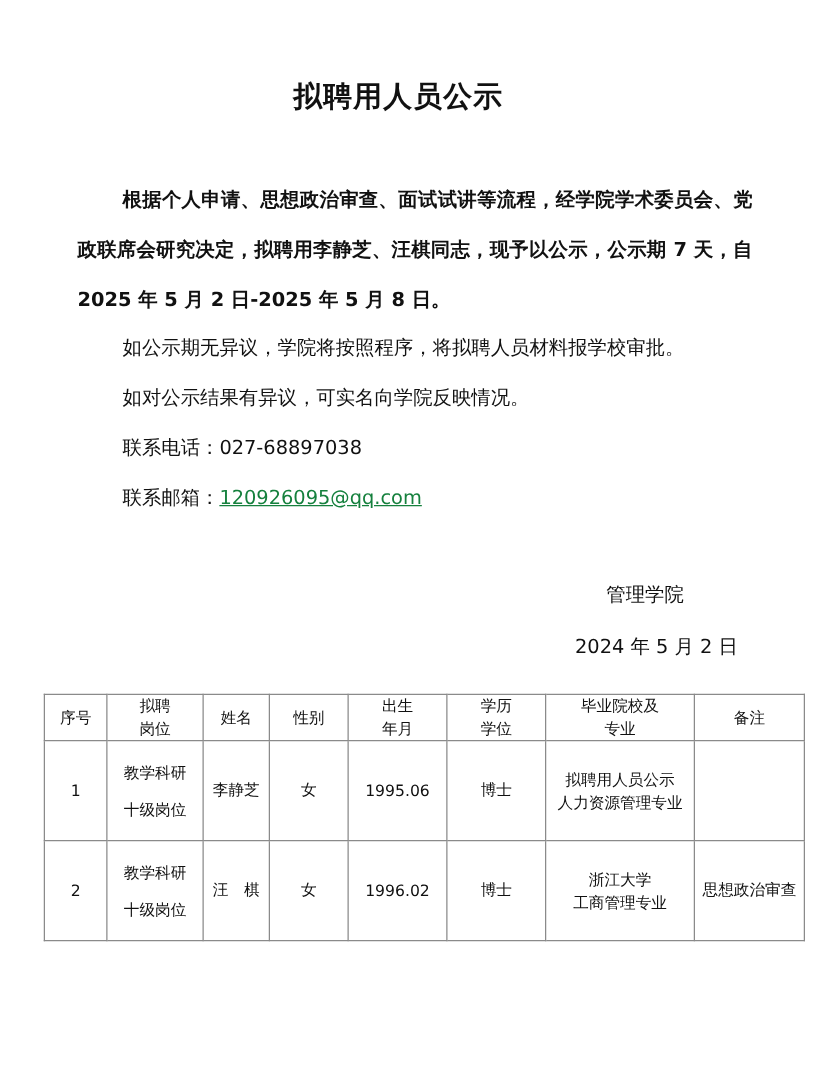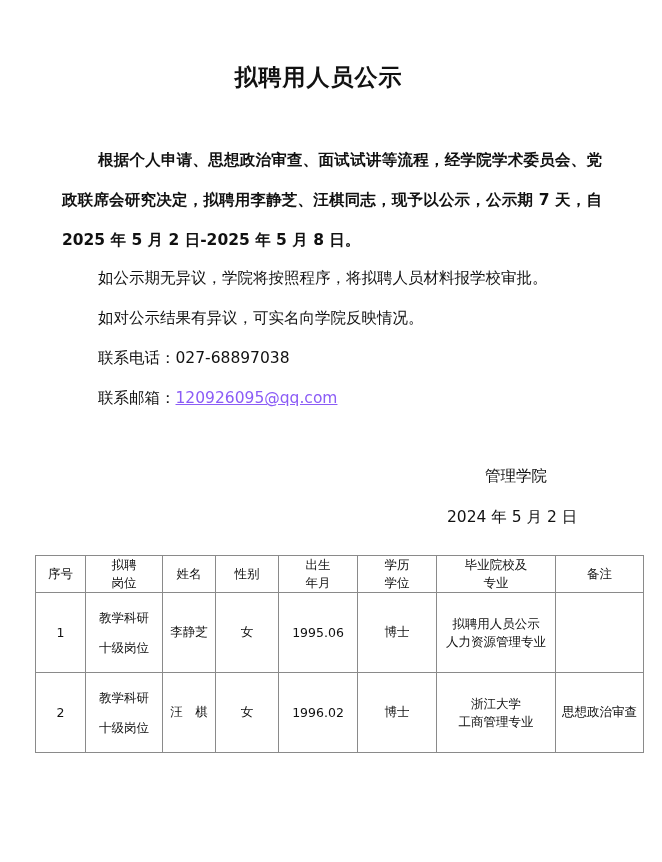--- a/index.html
+++ b/index.html
@@ -7,23 +7,23 @@
          font-family: "DejaVu Sans", "Liberation Sans", sans-serif; color: #111; }
   .title { position: absolute; top: 62px; left: 0; width: 637px; text-align: center;
            font-size: 23px; font-weight: bold; font-family: "DejaVu Serif", serif; letter-spacing: 1px; }
   .para { position: absolute; left: 62px; width: 540px; font-size: 15.5px; line-height: 40px; }
   .p1 { top: 140px; text-indent: 36px; text-align: justify; text-align-last: left; font-weight: bold; }
   .line { position: absolute; left: 98px; font-size: 15.5px; height: 40px; line-height: 40px; white-space: nowrap; }
   .l2 { top: 258px; }
   .l3 { top: 298px; }
   .l4 { top: 338px; }
   .l5 { top: 378px; }
-  .email { color: #8b5cf6; text-decoration: underline; cursor: pointer; }
+  .email { color: #15803d; text-decoration: underline; cursor: pointer; }
   .sig-org { position: absolute; top: 466px; left: 485px; font-size: 15.5px; white-space: nowrap; }
-  .sig-date { position: absolute; top: 507px; left: 447px; font-size: 15.5px; white-space: nowrap; }
+  .sig-date { position: absolute; top: 507px; left: 460px; font-size: 15.5px; white-space: nowrap; }
   table { position: absolute; top: 555px; left: 35px; width: 608px; border-collapse: collapse;
           font-size: 12.5px; table-layout: fixed; }
   td, th { border: 1px solid #8a8a8a; text-align: center; vertical-align: middle; font-weight: normal; padding: 0; }
   th { height: 36px; line-height: 16px; }
   tr.r td { height: 79px; }
   .stack span { display: block; line-height: 18px; }
   .gap span + span { margin-top: 12px; }
 </style>
 </head>
 <body>

